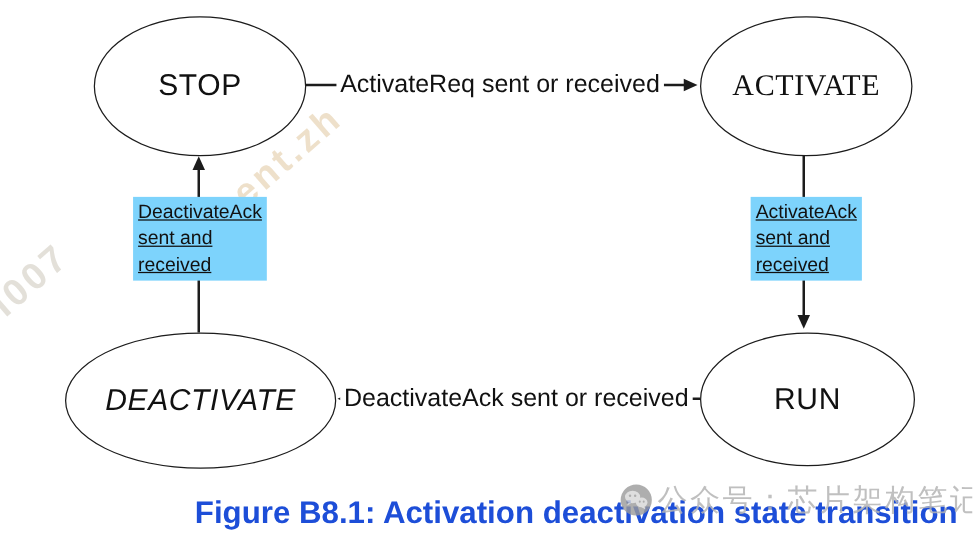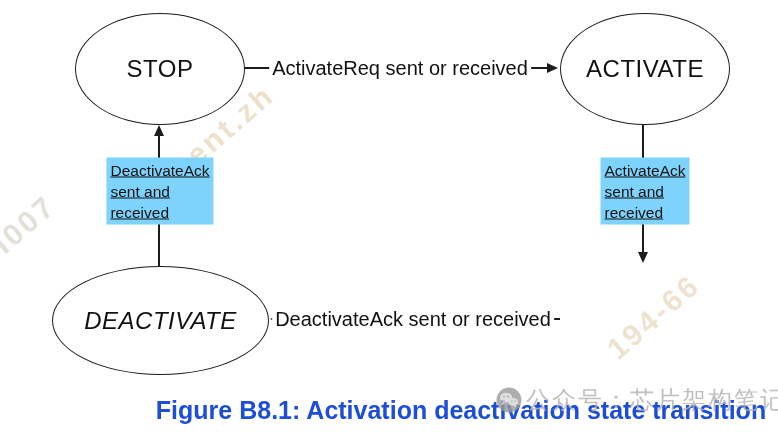--- a/index.html
+++ b/index.html
@@ -7,21 +7,21 @@
     position:relative;width:778px;height:432px;background:#ffffff;overflow:hidden;
     font-family:"Liberation Sans", sans-serif;color:#111;
   }
   .ellipse{
     position:absolute;border:1.5px solid #1c1c1c;border-radius:50%;
     display:flex;align-items:center;justify-content:center;background:#ffffff;
     z-index:3;
   }
   .state-label{font-size:24px;color:#111;letter-spacing:0.5px;}
   #stop{left:75px;top:13px;width:168px;height:110px;}
-  #activate{left:560px;top:13px;width:168px;height:110px;}
+  #activate{left:560px;top:13px;width:168px;height:110px;font-family:Liberation Serif, serif;}
   #deactivate{left:52px;top:266px;width:215px;height:107px;font-style:italic;}
   #run{left:560px;top:266px;width:170px;height:105px;}
 
   .h-line{position:absolute;height:1.5px;background:#1c1c1c;z-index:1;}
   .v-line{position:absolute;width:1.5px;background:#1c1c1c;z-index:1;}
   #line-top{left:243px;top:67px;width:306px;}
   #line-bottom{left:281px;top:318px;width:279px;}
   #line-left{left:158px;top:128px;height:138px;}
   #line-right{left:642px;top:123px;height:130px;}
 
@@ -85,20 +85,23 @@
 
   <div class="ellipse" id="stop">
     <span class="state-label">STOP</span>
   </div>
   <div class="ellipse" id="activate">
     <span class="state-label">ACTIVATE</span>
   </div>
   <div class="ellipse" id="deactivate">
     <span class="state-label">DEACTIVATE</span>
   </div>
+  <div class="ellipse" id="run">
+    <span class="state-label">RUN</span>
+  </div>
 
   <div class="edge-label" id="label-top">ActivateReq sent or received</div>
   <div class="edge-label" id="label-bottom">DeactivateAck sent or received</div>
 
   <div class="edge-label-multiline" id="label-left">
     <div>DeactivateAck</div>
     <div>sent and</div>
     <div>received</div>
   </div>
   <div class="edge-label-multiline" id="label-right">

